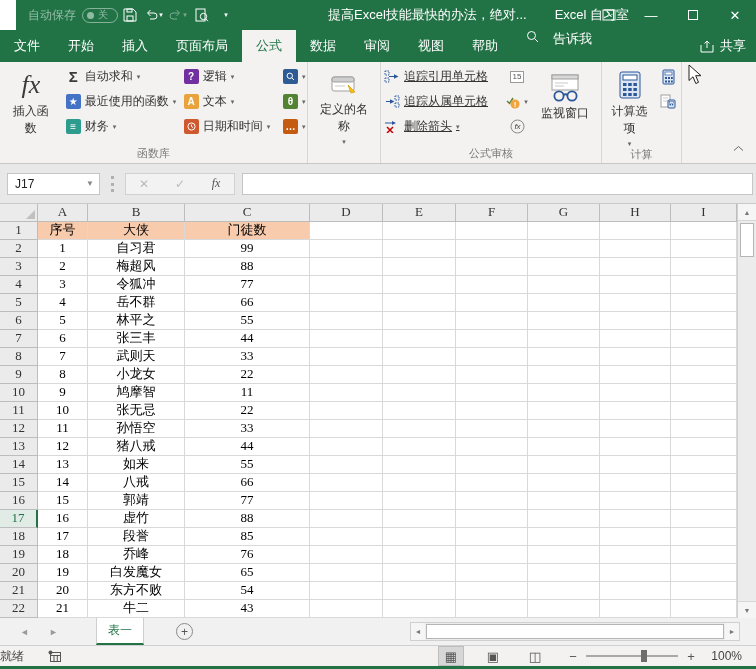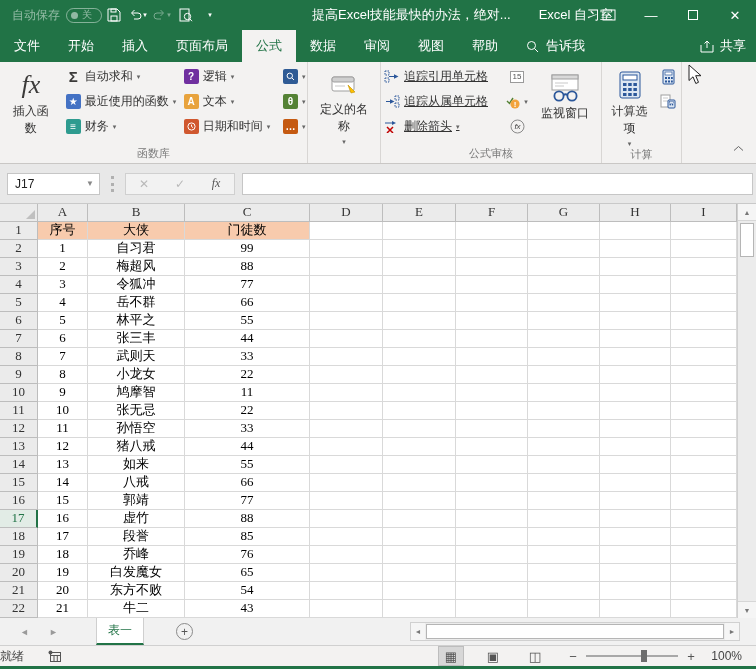--- a/index.html
+++ b/index.html
@@ -1,36 +1,36 @@
 <!DOCTYPE html>
 <html><head>
 <meta charset="utf-8">
 <style>
   *{margin:0;padding:0;box-sizing:border-box;}
   html,body{width:756px;height:669px;overflow:hidden;}
   body{font-family:"Liberation Sans","DejaVu Sans",sans-serif;background:#fff;cursor:default;position:relative;}
 
   
-  .titlebar{height:30px;background:#217346;display:flex;align-items:center;color:#fff;font-size:12px;position:relative;}
+  .titlebar{height:30px;background:#217346;display:flex;align-items:center;color:#fff;font-size:12px;position:relative;margin-left:16px;}
   .autosave{display:flex;align-items:center;gap:6px;color:rgba(255,255,255,.5);margin-left:12px;}
   .pill{width:36px;height:15px;border:1px solid rgba(255,255,255,.45);border-radius:8px;display:flex;align-items:center;gap:4px;padding:0 4px;font-size:10px;}
   .pill .dot{width:7px;height:7px;border-radius:50%;background:rgba(255,255,255,.5);}
   .tbtn{width:24px;height:30px;display:flex;align-items:center;justify-content:center;gap:1px;}
   .tbtn .car{font-size:7px;color:#fff;}
   .tbtn.dim{opacity:.4;}
   .titles{position:absolute;left:312px;top:0;height:30px;display:flex;align-items:center;gap:28px;font-size:13px;color:#fff;white-space:nowrap;}
   .winctl{position:absolute;right:0;top:0;height:30px;display:flex;align-items:center;}
   .winbtn{width:42px;height:30px;display:flex;align-items:center;justify-content:center;font-size:13px;}
   .maxbox{width:10px;height:10px;border:1px solid #fff;}
 
   
   .tabrow{height:32px;background:#217346;display:flex;align-items:stretch;color:#fff;font-size:13px;position:relative;}
   .rtab{display:flex;align-items:center;padding:0 14px;white-space:nowrap;}
   .rtab.active{background:#f3f2f1;color:#217346;}
-  .tellme{display:flex;align-items:center;gap:7px;padding:0 14px;}
+  .tellme{display:flex;gap:14px;padding:0 14px;}
   .sharebox{position:absolute;right:10px;top:0;height:32px;display:flex;align-items:center;gap:6px;}
 
   
   .ribbon{height:102px;background:#f3f2f1;border-bottom:1px solid #c9c7c5;display:flex;position:relative;font-size:12px;color:#333;}
   .rgroup{display:flex;flex-direction:column;border-right:1px solid #d8d6d4;padding:2px 1px 0;}
   .rg-content{flex:1;display:flex;align-items:flex-start;}
   .rg-label{height:16px;font-size:11px;color:#7a7a7a;text-align:center;line-height:13px;}
   .bigbtn{display:flex;flex-direction:column;align-items:center;justify-content:flex-start;padding:6px 6px 0;text-align:center;gap:3px;}
   .smallcol{display:flex;flex-direction:column;}
   .smallbtn{display:flex;align-items:center;height:25px;gap:4px;padding:0 5px;white-space:nowrap;}

